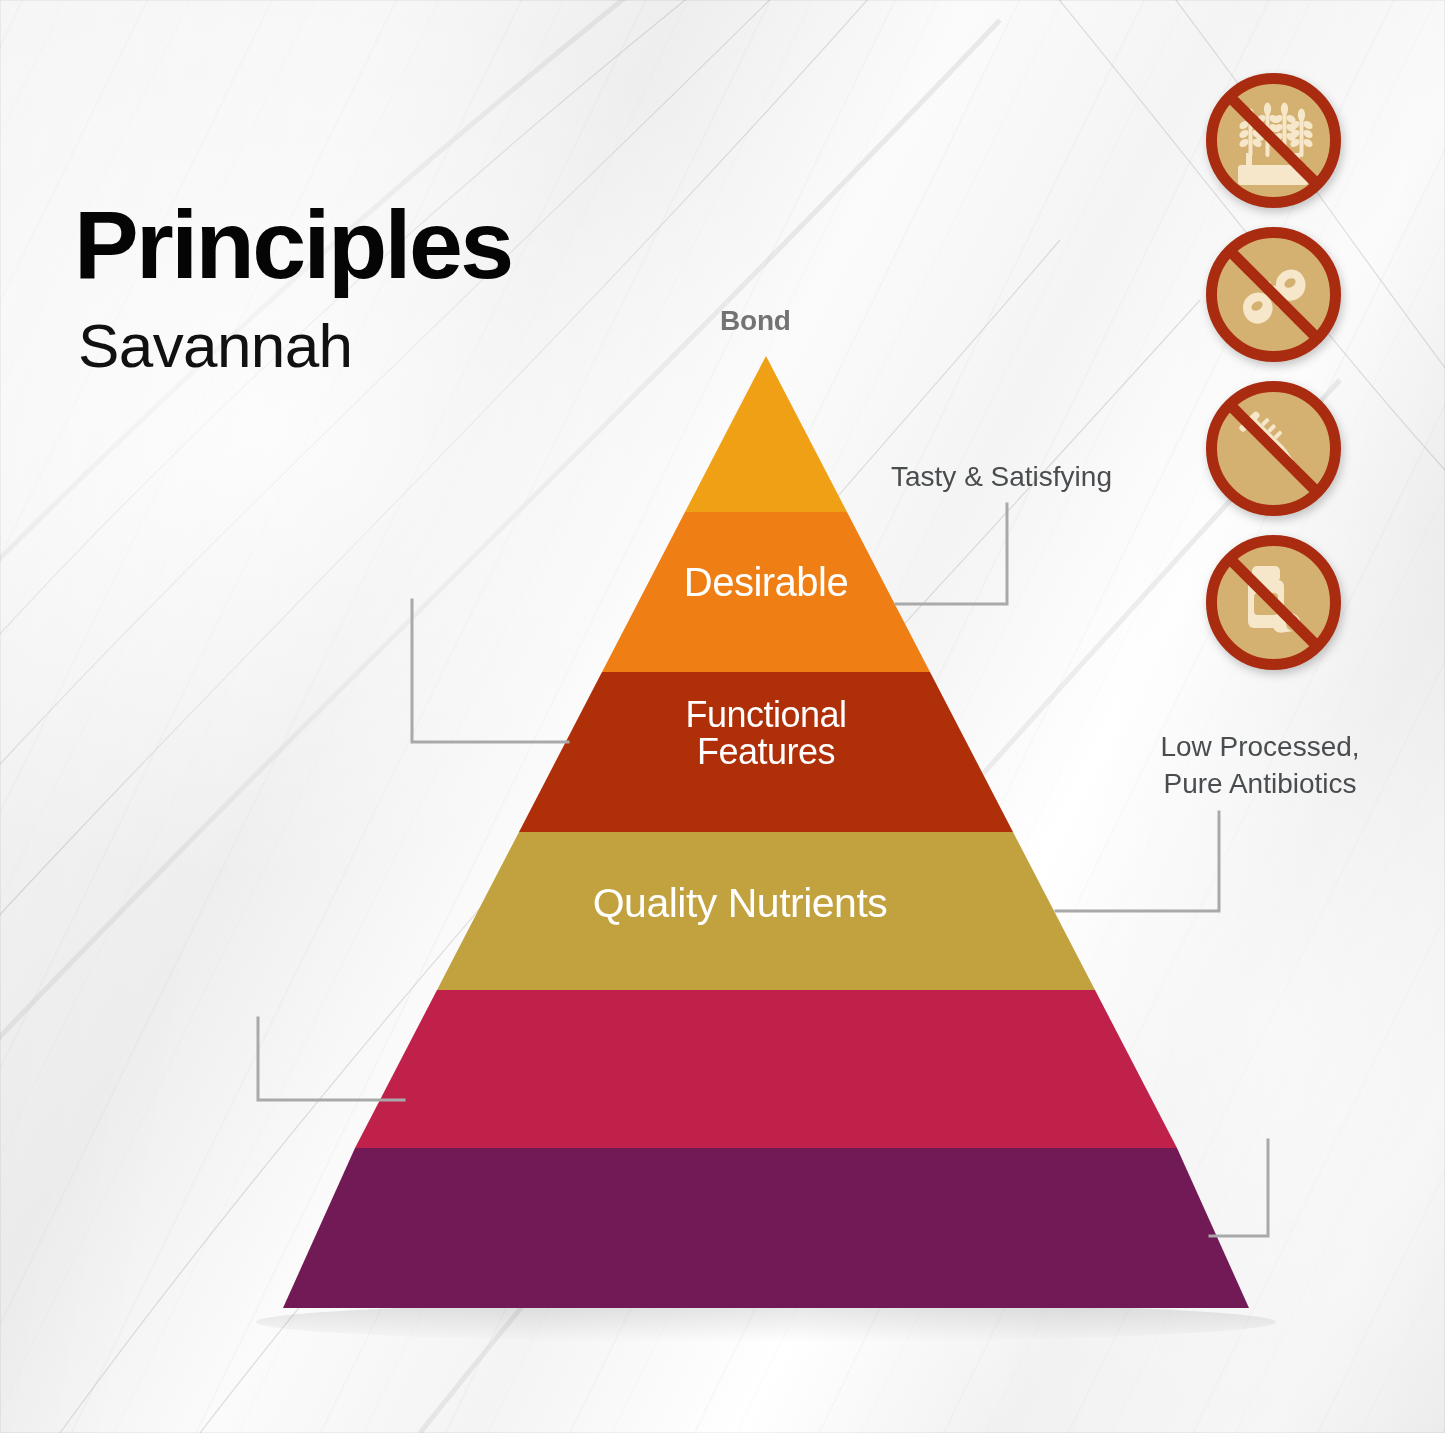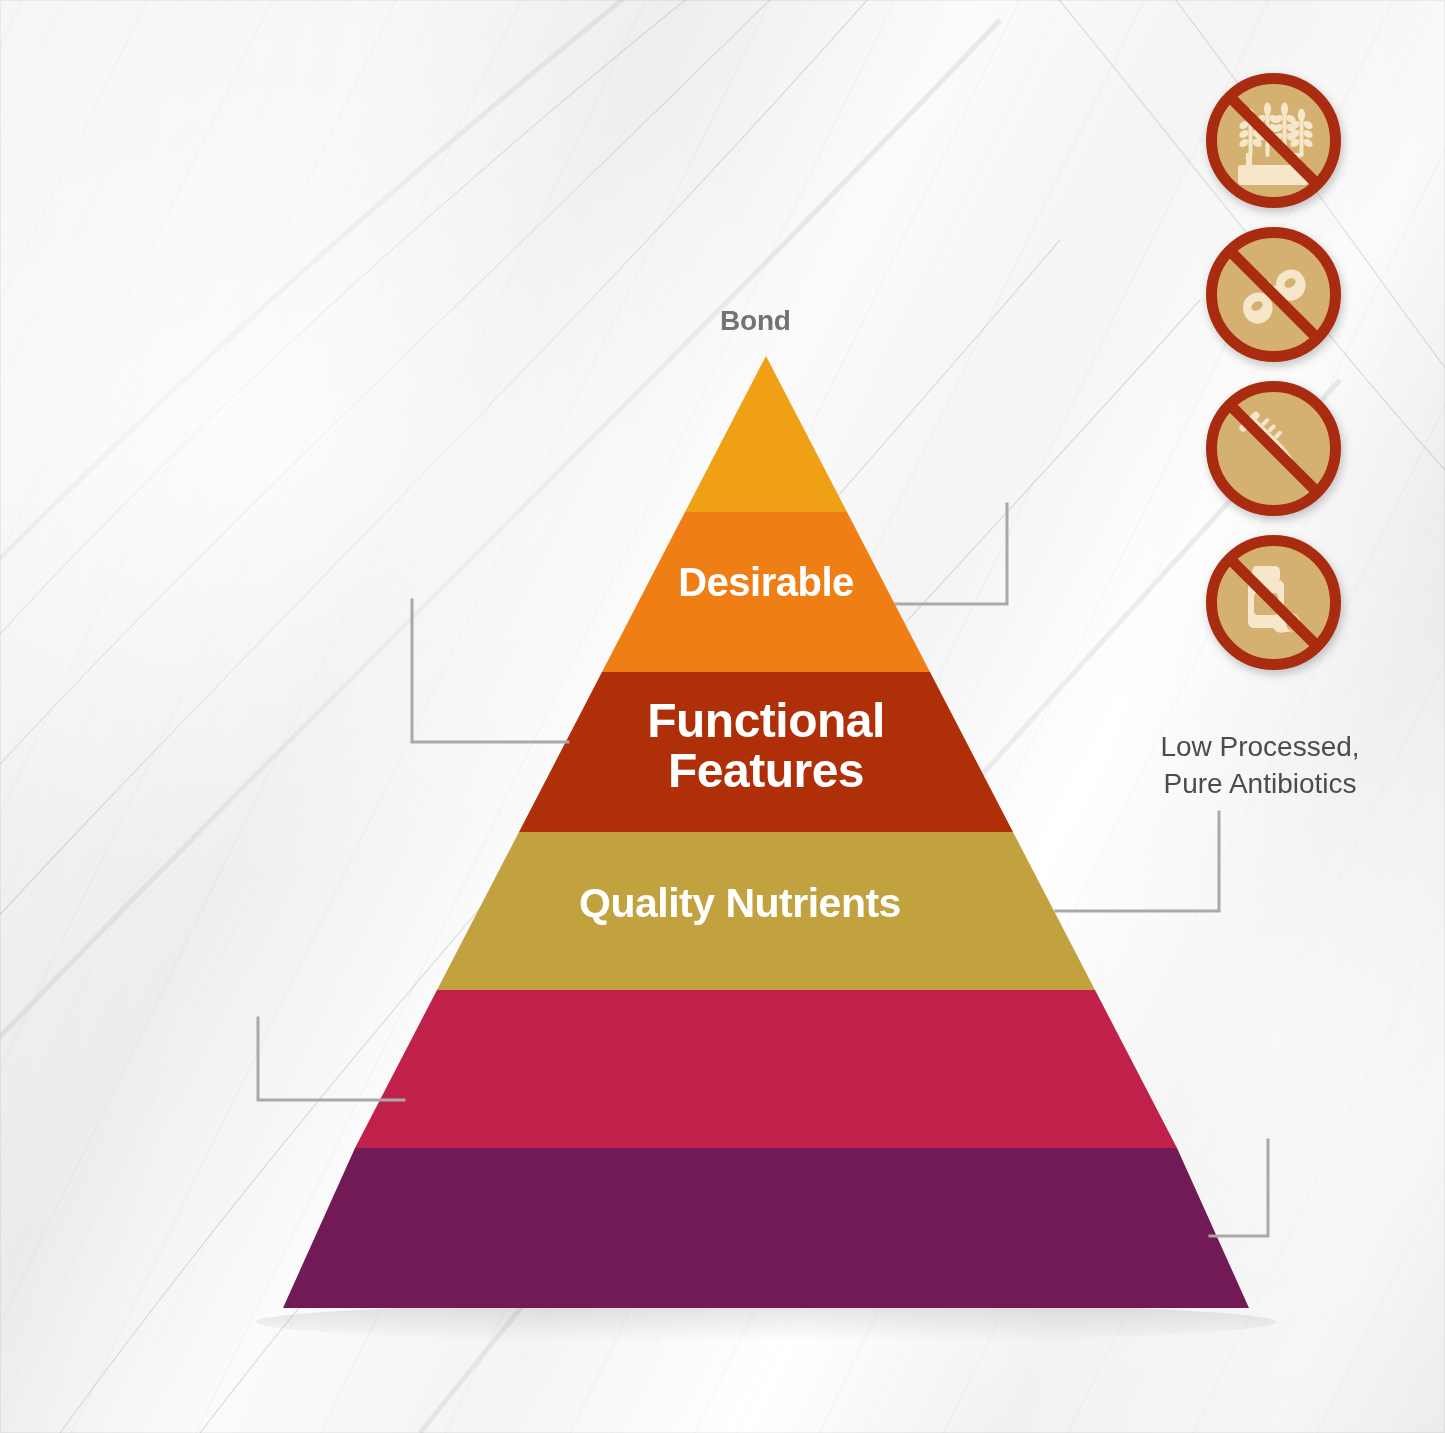--- a/index.html
+++ b/index.html
@@ -102,28 +102,28 @@
     font-size: 28px;
     font-weight: 700;
     color: #737373;
     letter-spacing: -0.2px;
   }
 
   
   .tier-text {
     position: absolute;
     color: #ffffff;
-    font-weight: 700;
+    font-weight: 400;
     text-align: center;
     line-height: 1.04;
     letter-spacing: -0.5px;
     white-space: pre-line;
   }
   .tier-desirable      { left: 566px; top: 562px;  width: 400px; font-size: 40px; }
-  .tier-functional     { left: 546px; top: 696px;  width: 440px; font-size: 48px; }
+  .tier-functional     { left: 546px; top: 696px;  width: 440px; font-size: 36px; }
   .tier-quality        { left: 460px; top: 882px;  width: 560px; font-size: 41px; }
   .tier-hypo           { left: 446px; top: 1042px; width: 640px; font-size: 41px; }
   .tier-sustain        { left: 446px; top: 1200px; width: 640px; font-size: 41px; }
 
   
   .callout {
     position: absolute;
     color: #4a4d4f;
     font-size: 28px;
     font-weight: 400;
@@ -172,20 +172,24 @@
       <path d="M1130 -60 C 1270 120, 1390 300, 1500 440"></path>
     </g>
     <g fill="none" stroke="#c8c8c8" stroke-width="5" opacity="0.35">
       <path d="M-60 620 C 200 350, 500 90, 800 -140"></path>
       <path d="M-60 1100 C 260 760, 640 400, 1000 20"></path>
       <path d="M420 1433 C 700 1080, 1030 720, 1340 380"></path>
     </g>
   </svg>
   <div class="bg-soft"></div>
 
+  <div class="heading">
+    <div class="title-main">Principles</div>
+    <div class="title-sub">Savannah</div>
+  </div>
 
   <div id="pyramid-wrap">
     <svg width="1445" height="1433" viewBox="0 0 1445 1433">
       <defs>
         <linearGradient id="baseShadow" x1="0" y1="0" x2="0" y2="1">
           <stop offset="0%" stop-color="rgba(0,0,0,0.20)"></stop>
           <stop offset="100%" stop-color="rgba(0,0,0,0)"></stop>
         </linearGradient>
       </defs>
 
@@ -218,20 +222,21 @@
     </svg>
   </div>
 
   <div class="apex-label">Bond</div>
 
   <div class="tier-text tier-desirable">Desirable</div>
   <div class="tier-text tier-functional">Functional
 Features</div>
   <div class="tier-text tier-quality">Quality Nutrients</div>
 
+  <div class="callout right callout-tasty">Tasty &amp; Satisfying</div>
   <div class="callout left  callout-lowproc">Low Processed,
 Pure Antibiotics</div>
 
   <div class="badge-stack">
 
     <div class="badge">
       <svg width="135" height="135" viewBox="0 0 135 135">
         <circle cx="67.5" cy="67.5" r="62" fill="#d4b171" stroke="#a92b10" stroke-width="11"></circle>
         <g fill="#f6e7cb">
           <rect x="32" y="92" width="70" height="20" rx="3"></rect>

